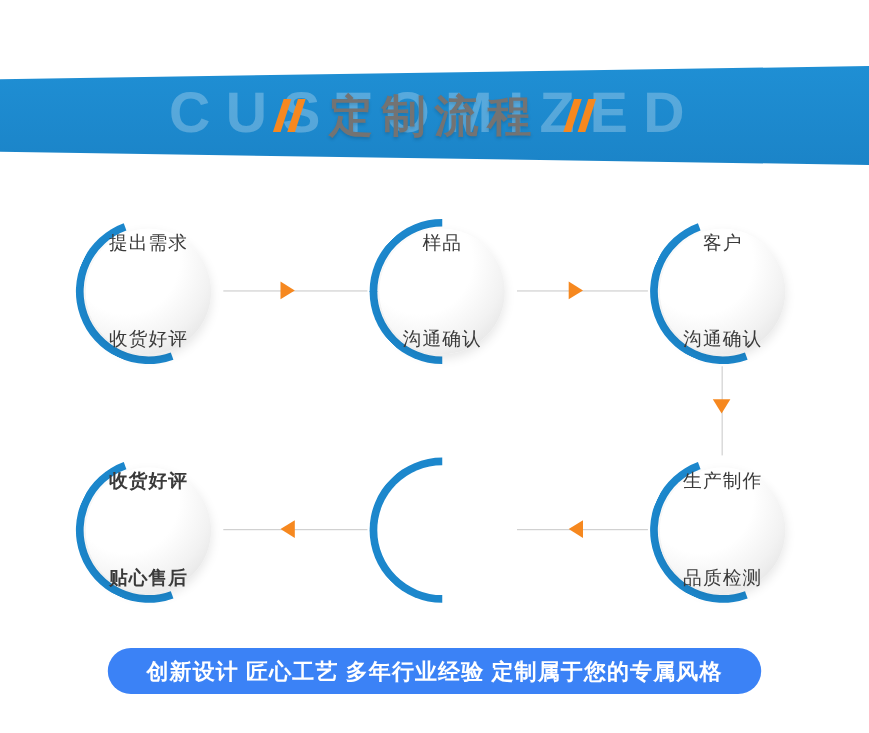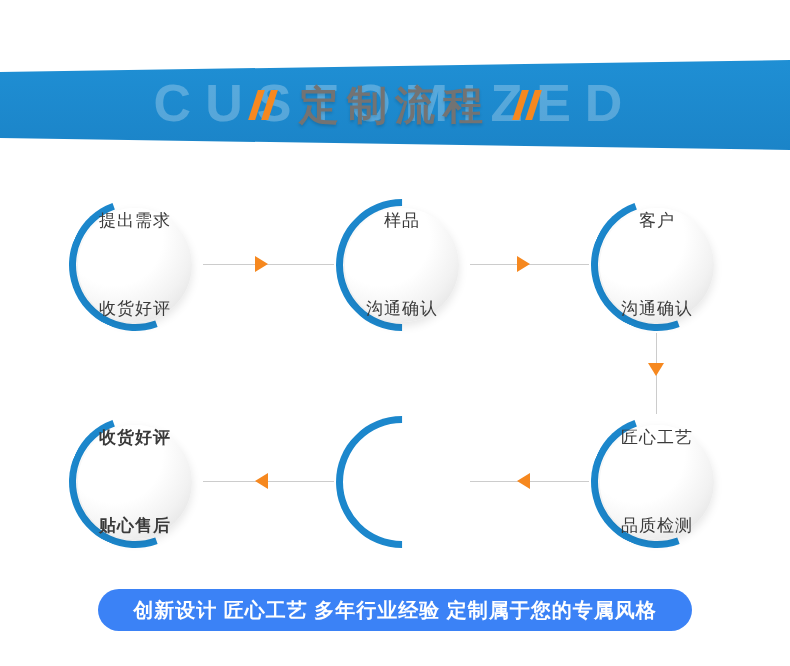--- a/index.html
+++ b/index.html
@@ -200,21 +200,21 @@
     <span class="arc arc-a"></span>
     <div class="circle">
       <span>客户</span>
       <span>沟通确认</span>
     </div>
   </div>
 
   <div class="node n4">
     <span class="arc arc-a"></span>
     <div class="circle">
-      <span>匠心工艺</span>
+      <span>生产制作</span>
       <span>品质检测</span>
     </div>
   </div>
 
   <div class="node n5">
     <span class="arc arc-b"></span>
   </div>
 
   <div class="node n6">
     <span class="arc arc-a"></span>

